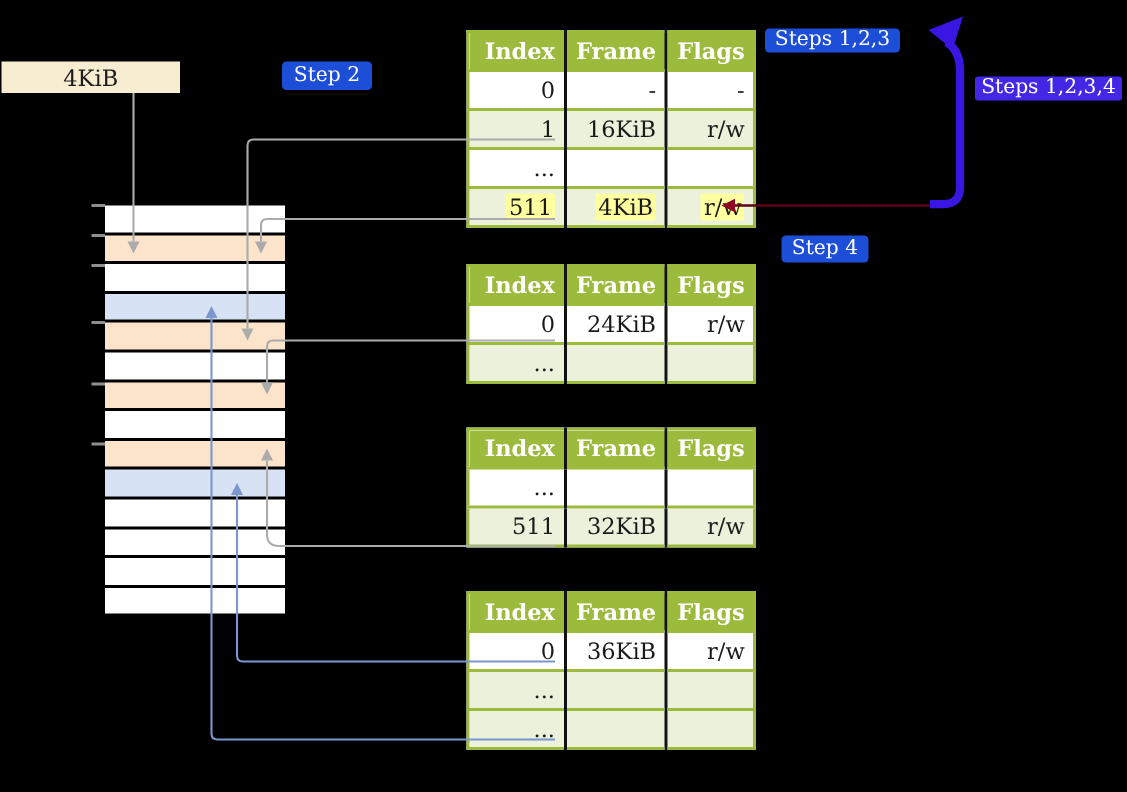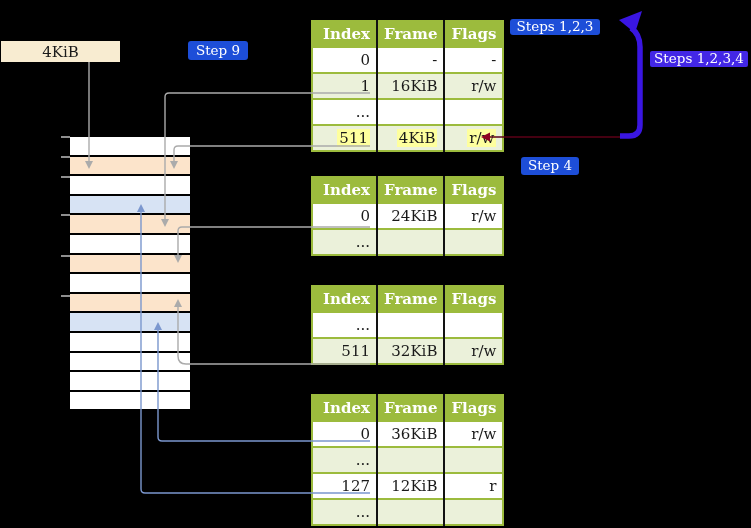--- a/index.html
+++ b/index.html
@@ -52,21 +52,21 @@
   
   #arrows{position:absolute;left:0;top:0;width:751px;height:528px;pointer-events:none;}
 </style>
 </head>
 <body>
 
 <div id="stage">
 
   <div id="label-4kib" class="box-label">4KiB</div>
 
-  <div id="badge-step0" class="badge red">Step 9</div>
+  <div id="badge-step0" class="badge red">Step 2</div>
   <div id="badge-steps123" class="badge red">Steps 1,2,3</div>
   <div id="badge-steps1234" class="badge blue">Steps 1,2,3,4</div>
   <div id="badge-step4" class="badge red">Step 4</div>
 
   <div id="memory">
     <div class="mem-row" data-color="white"></div>
     <div class="mem-row" data-color="peach"></div>
     <div class="mem-row" data-color="white"></div>
     <div class="mem-row" data-color="blue"></div>
     <div class="mem-row" data-color="peach"></div>
@@ -168,25 +168,20 @@
     <tr data-tint="white">
       <td><span>0</span></td>
       <td><span>36KiB</span></td>
       <td><span>r/w</span></td>
     </tr>
     <tr data-tint="green">
       <td><span>...</span></td>
       <td><span></span></td>
       <td><span></span></td>
     </tr>
-    <tr data-tint="white">
-      <td><span>127</span></td>
-      <td><span>12KiB</span></td>
-      <td><span>r</span></td>
-    </tr>
     <tr data-tint="green">
       <td><span>...</span></td>
       <td><span></span></td>
       <td><span></span></td>
     </tr>
   </tbody>
     </table>
 
   <svg id="arrows" viewBox="0 0 751 528" xmlns="http://www.w3.org/2000/svg">
 

